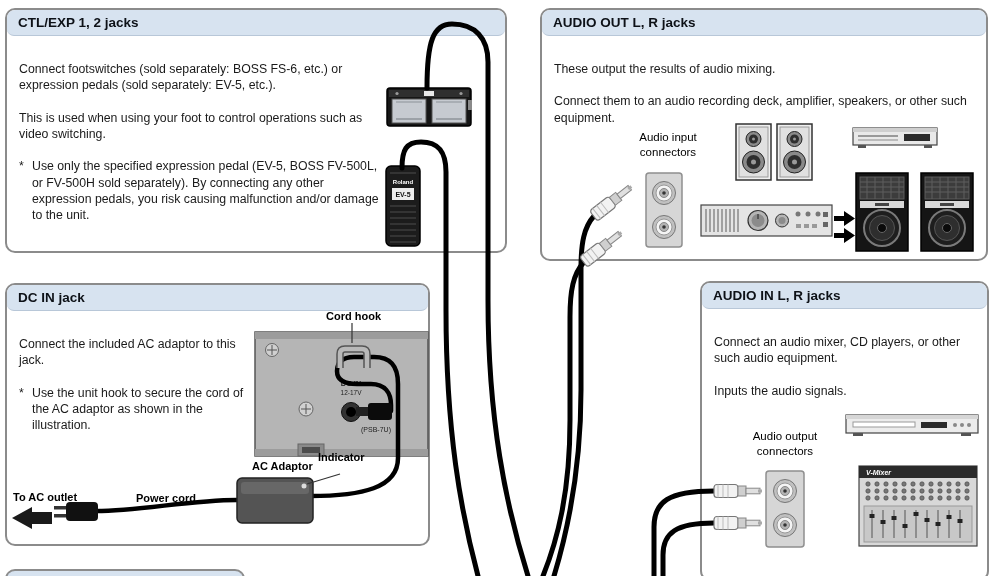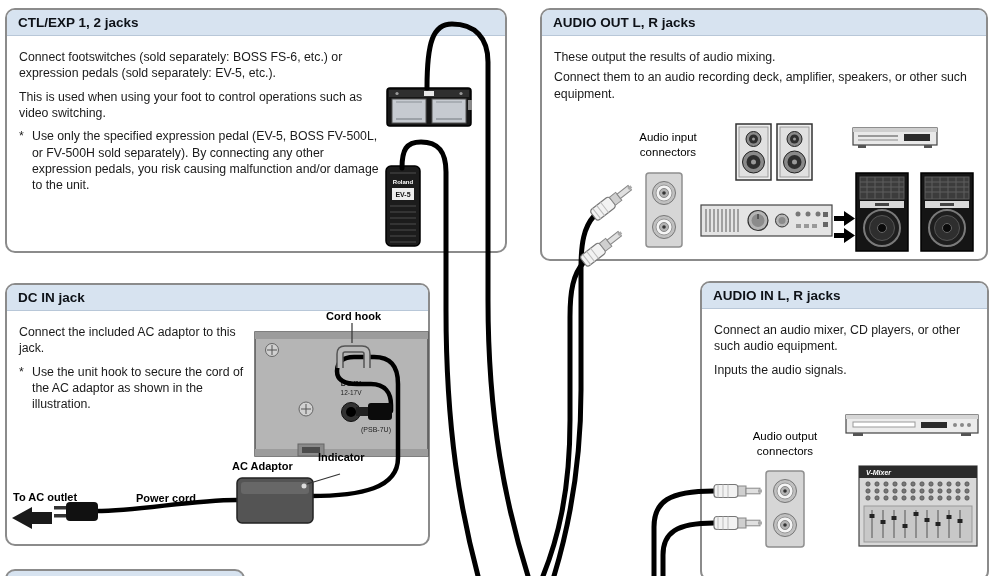--- a/index.html
+++ b/index.html
@@ -1,23 +1,23 @@
 <!DOCTYPE html>
 <html><head>
 <meta charset="utf-8">
 <style>
   * { margin:0; padding:0; box-sizing:border-box; }
   html,body { background:#fff; }
   .page { position:relative; width:994px; height:576px; background:#ffffff; overflow:hidden;
           font-family:"Liberation Sans", sans-serif; color:#111; }
   .panel { position:absolute; background:#fff; border:2px solid #8b8b8b; border-radius:10px; overflow:hidden; z-index:1; }
   .panel-header { background:#d7e3f0; border-bottom:1px solid #b8c7d8; padding:5px 11px 5px;
-                  font-size:13.5px; font-weight:bold; color:#0d1117; }
+                  font-size:13.5px; font-weight:bold; color:#0d1117;border-radius:7px; }
   .panel-body { padding:9px 12px; font-size:12.3px; line-height:1.33; color:#1a1a1a; }
-  .panel-body p { margin:4px 0 7px 0; }
+  .panel-body p { margin:16px 0 7px 0; }
   .note { display:flex; gap:4px; margin-top:10px; }
   .note .star { flex:none; width:9px; }
   .equip { position:absolute; z-index:5; }
   .callout { position:absolute; font-size:11px; font-weight:bold; color:#000; z-index:6; white-space:nowrap; }
   .connector-label { position:absolute; font-size:11.5px; color:#000; text-align:center; line-height:1.28; z-index:6; }
   .connector-label span { display:block; }
   .cables { position:absolute; left:0; top:0; z-index:30; pointer-events:none; }
   .dc-illustration { position:absolute; left:10px; top:310px; z-index:5; }
   .panel-cut { background:#d7e3f0; border-bottom:none; border-radius:10px 10px 0 0; }
 </style>
@@ -285,21 +285,21 @@
       <rect x="227" y="168" width="76" height="45" rx="5" fill="#545454" stroke="#222" stroke-width="1.5"></rect>
       <rect x="231" y="172" width="68" height="12" rx="3" fill="#676767"></rect>
       <circle cx="294" cy="176" r="2.5" fill="#dddddd"></circle>
     </g>
     <line x1="330" y1="164" x2="297" y2="174" stroke="#333" stroke-width="1.2"></line>
   </svg>
 
   <div class="callout" style="left:326px;top:310px">Cord hook</div>
   <div class="callout" style="left:13px;top:491px">To AC outlet</div>
   <div class="callout" style="left:136px;top:492px">Power cord</div>
-  <div class="callout" style="left:232px;top:460px">AC Adaptor</div>
+  <div class="callout" style="left:252px;top:460px">AC Adaptor</div>
   <div class="callout" style="left:318px;top:451px">Indicator</div>
 
   <section class="panel" style="left:700px;top:281px;width:289px;height:300px">
     <header class="panel-header">
       <span>AUDIO IN L, R jacks</span>
     </header>
     <div class="panel-body" style="width:282px">
       <p>Connect an audio mixer, CD players, or other such audio equipment.</p>
       <p style="margin-bottom:3px">Inputs the audio signals.</p>
     </div>

